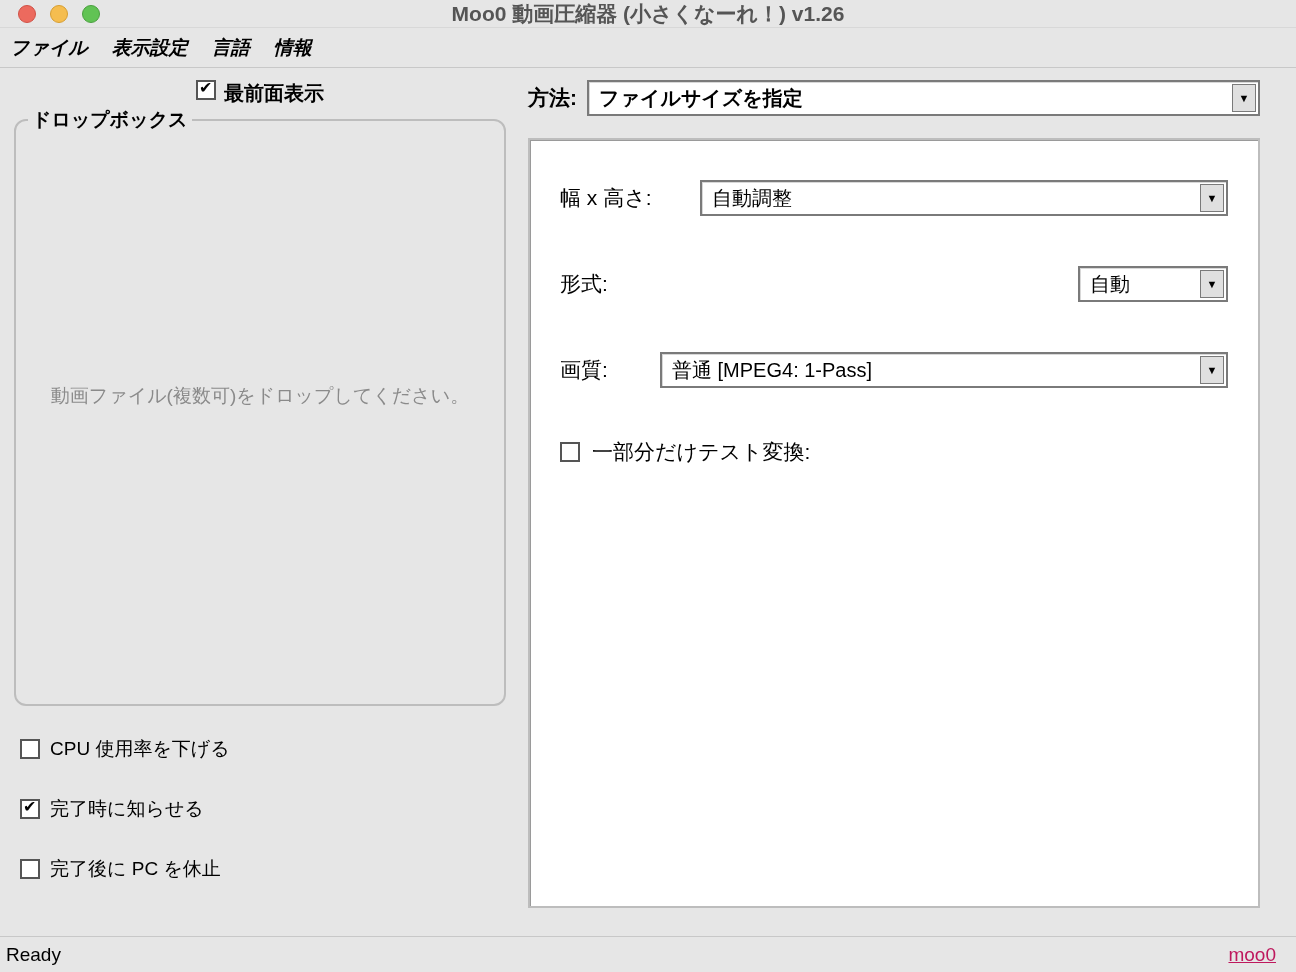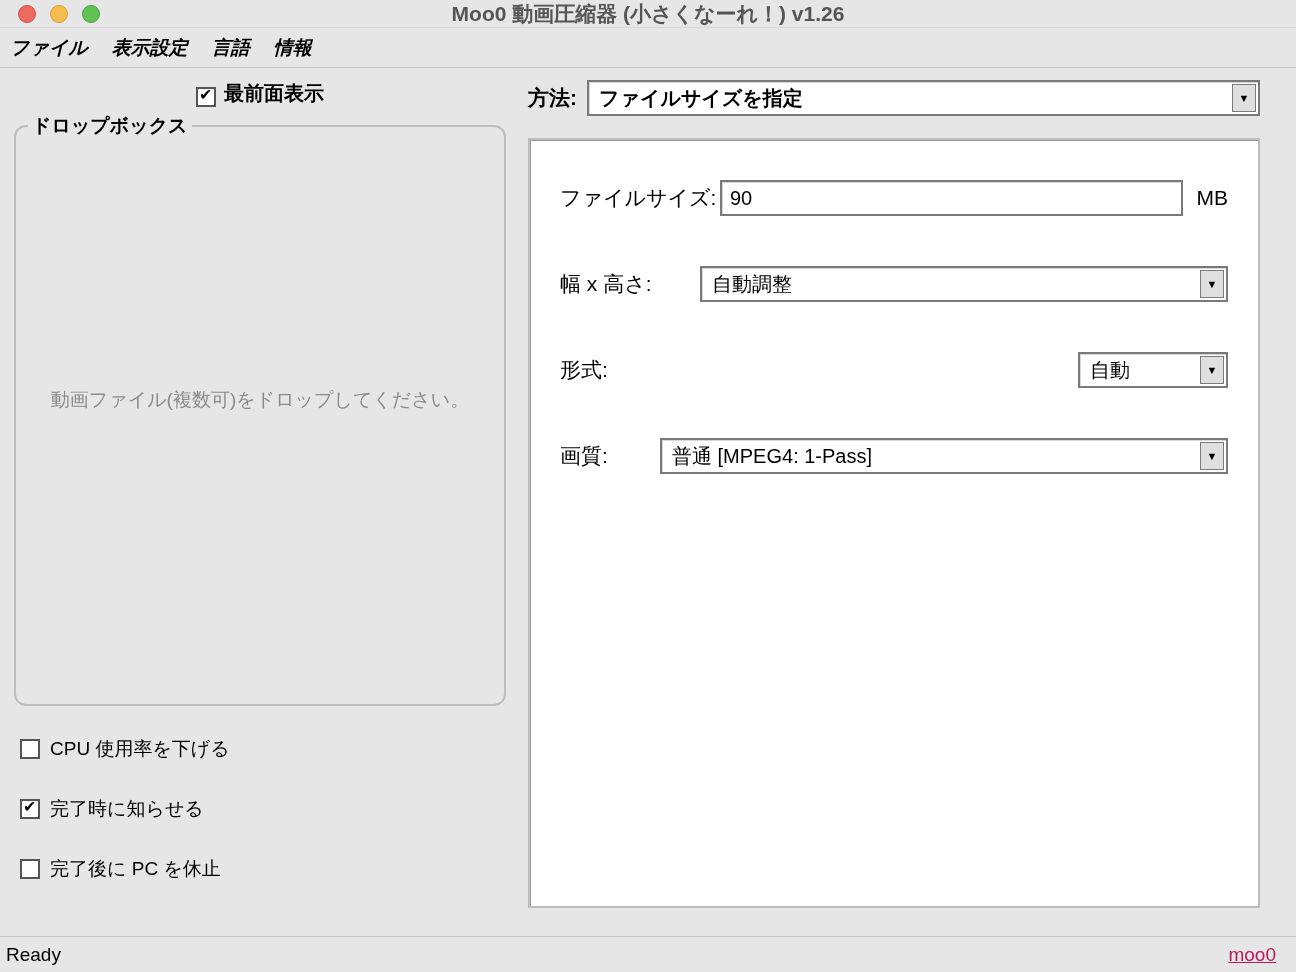--- a/index.html
+++ b/index.html
@@ -55,24 +55,24 @@
   height: calc(100% - 44px - 40px - 36px);
 }
 .left {
   width: 520px;
   padding: 12px 14px 4px 14px;
   display: flex;
   flex-direction: column;
 }
 .topmost-row {
   display: flex;
-  align-items: flex-end;
+  align-items: flex-start;
   justify-content: center;
   gap: 8px;
-  margin-bottom: 18px;
+  margin-bottom: 12px;
   font-size: 20px;
   font-weight: 600;
 }
 .fieldset {
   position: relative;
   border: 2px solid #bdbdbd;
   border-radius: 12px;
   flex: 1;
   margin-bottom: 30px;
 }
@@ -248,25 +248,20 @@
     <div class="method-row">
       <span>方法:</span>
       <div class="select">
         <span>ファイルサイズを指定</span>
         <div class="arrowbtn">▼</div>
       </div>
     </div>
 
     <div class="panel">
 
-      <div class="field-row">
-        <span class="field-label">ファイルサイズ:</span>
-        <input class="textinput" value="90" style="">
-        <span class="unit">MB</span>
-      </div>
 
       <div class="field-row">
         <span class="field-label" style="min-width:140px">幅 x 高さ:</span>
         <div class="select">
           <span>自動調整</span>
           <div class="arrowbtn">▼</div>
         </div>
       </div>
 
       <div class="field-row">
@@ -278,20 +273,24 @@
       </div>
 
       <div class="field-row">
         <span class="field-label" style="min-width:100px">画質:</span>
         <div class="select">
           <span>普通  [MPEG4: 1-Pass]</span>
           <div class="arrowbtn">▼</div>
         </div>
       </div>
 
+      <div class="test-row">
+        <input type="checkbox" class="chk" style="">
+        <span>一部分だけテスト変換:</span>
+      </div>
 
     </div>
   </div>
 </div>
 
 <div class="statusbar">
   <span>Ready</span>
   <span class="right-text">moo0</span>
 </div>
 

